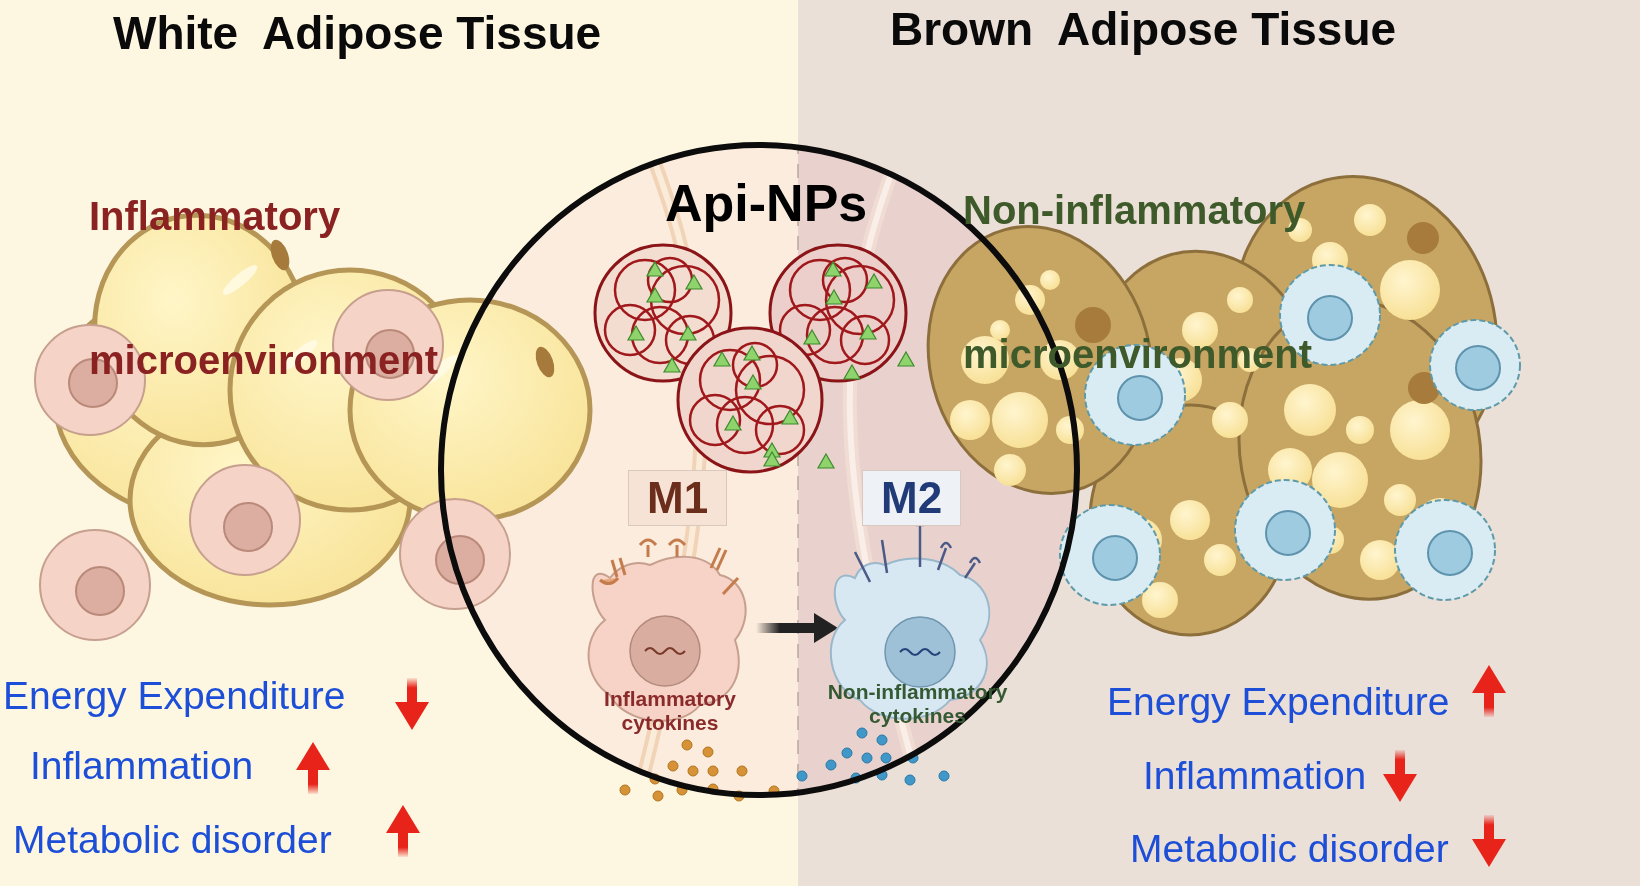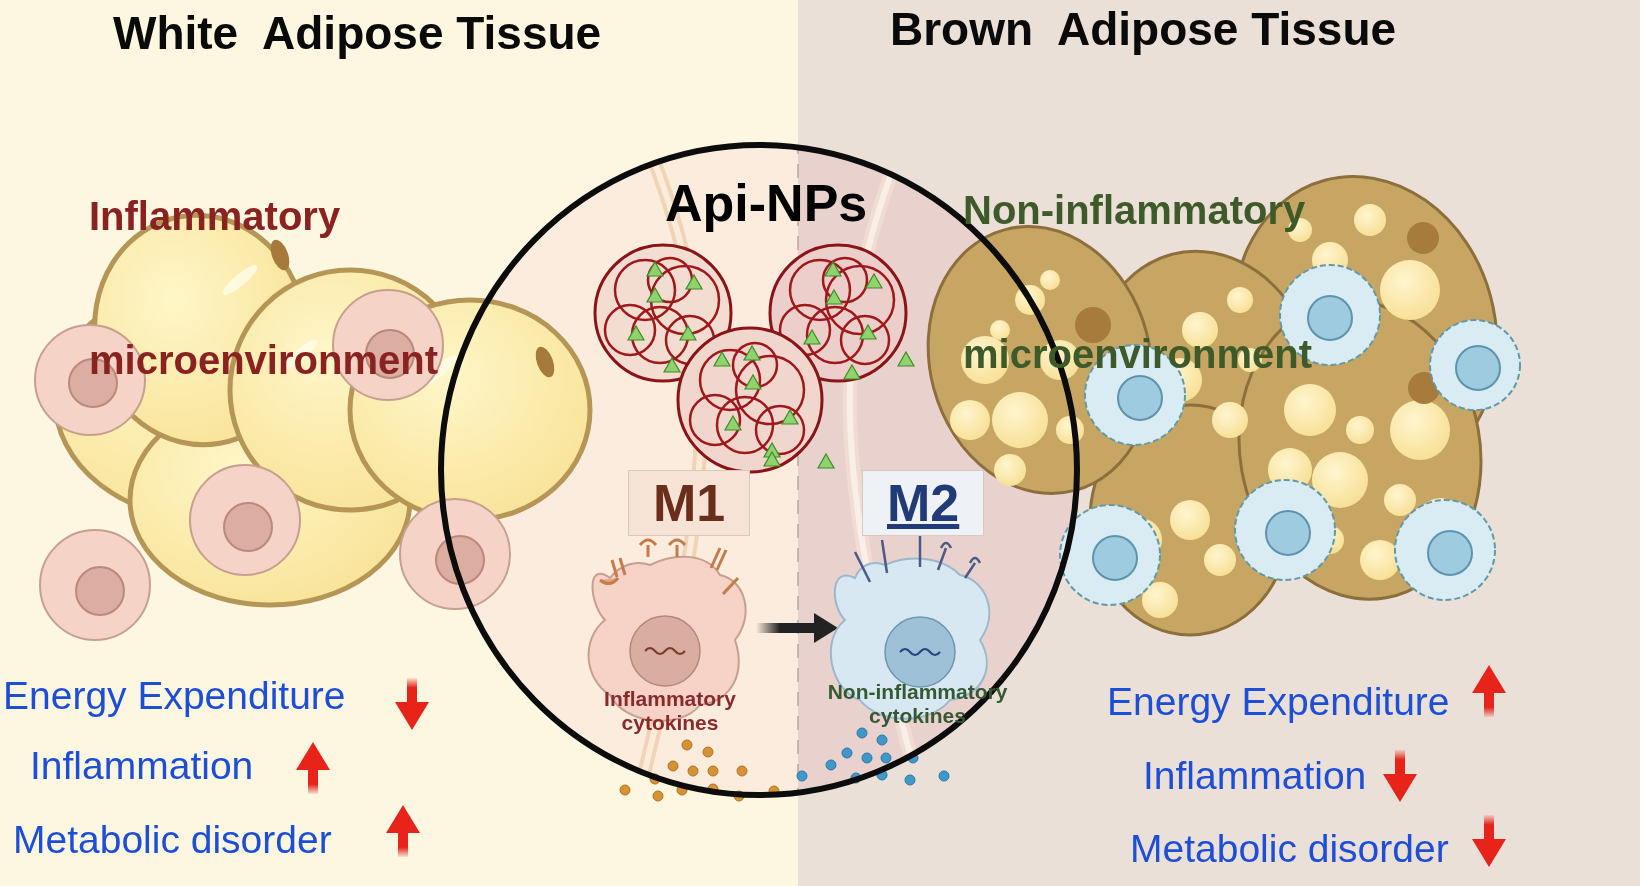--- a/index.html
+++ b/index.html
@@ -7,23 +7,23 @@
   .bg-left{position:absolute;left:0;top:0;width:798px;height:886px;background:#fdf7e2;}
   .bg-right{position:absolute;left:798px;top:0;width:842px;height:886px;background:#ebe0d8;}
   svg.art{position:absolute;left:0;top:0;}
   .title{position:absolute;font-weight:bold;font-size:46px;color:#0a0a0a;letter-spacing:0px;white-space:pre;}
   .sub{position:absolute;font-weight:bold;font-size:40px;line-height:48px;white-space:pre;}
   .sub.red{color:#8b2222;}
   .sub.green{color:#3f5a2a;}
   .eff{position:absolute;font-size:39px;color:#1d4ed8;white-space:pre;}
   .arrow{position:absolute;width:34px;height:52px;}
   .apinps{position:absolute;left:665px;top:173px;font-weight:bold;font-size:52px;color:#000000;}
-  .mbox{position:absolute;font-weight:bold;font-size:52px;padding:2px 24px;border:1.5px solid #d8c8bd;}
+  .mbox{position:absolute;font-weight:bold;font-size:44px;padding:2px 18px;border:1.5px solid #d8c8bd;}
   .mbox.m1{left:628px;top:470px;color:#6b2e1c;background:#f6e3d5;}
-  .mbox.m2{left:862px;top:470px;color:#203b78;background:#eef1f6;text-decoration:underline;}
+  .mbox.m2{left:862px;top:470px;color:#203b78;background:#eef1f6;}
   .cyto{position:absolute;font-weight:bold;font-size:21px;text-align:center;line-height:24px;}
   .cyto.red{left:590px;top:687px;width:160px;color:#8b2a2a;}
   .cyto.green{left:805px;top:680px;width:225px;color:#355a33;}
 </style>
 </head>
 <body>
 
 <div class="bg-left"></div>
 <div class="bg-right"></div>
 

